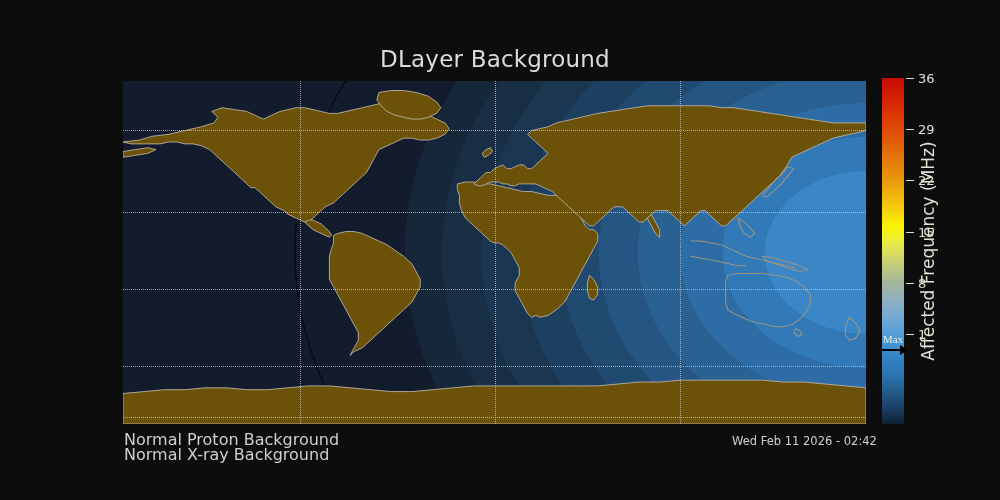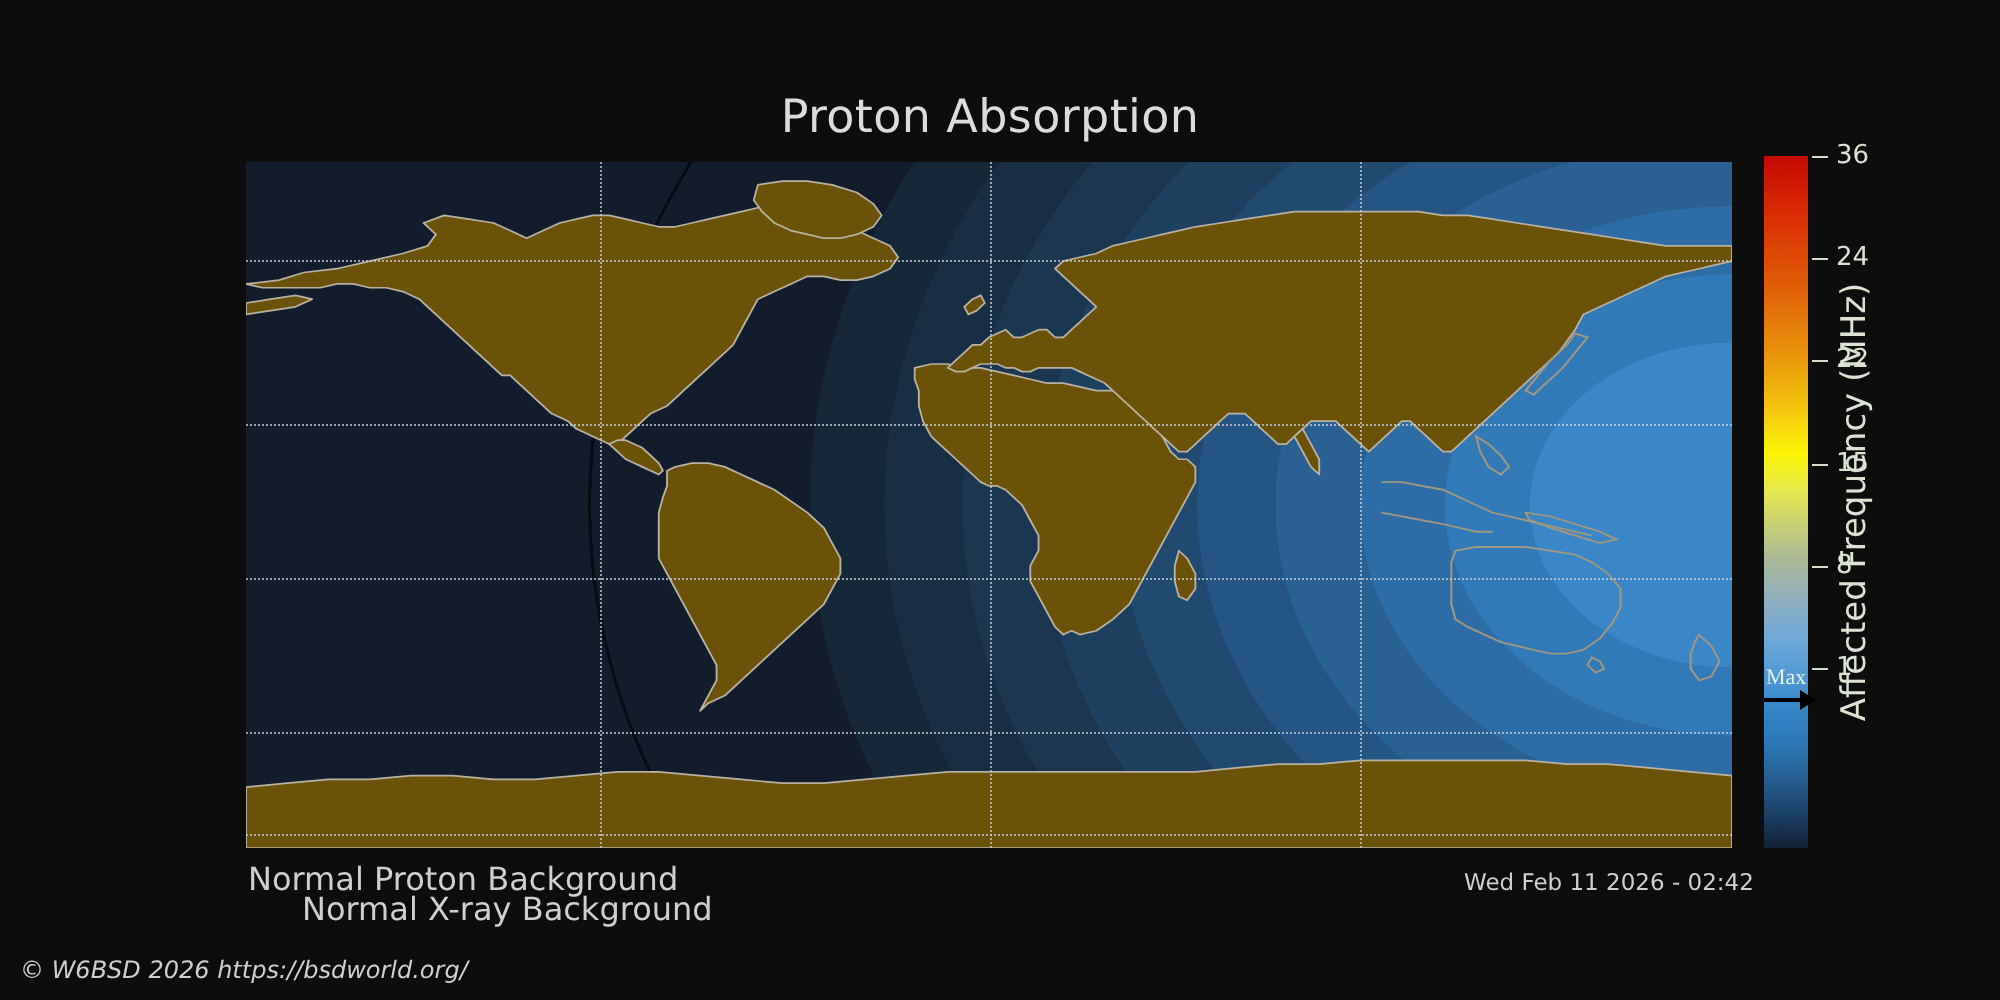--- a/index.html
+++ b/index.html
@@ -225,39 +225,39 @@
 
   
   .foot {
     position: absolute;
     color: #cfcfcf;
     font-size: 16px;
     line-height: 1;
     white-space: nowrap;
   }
   #note-proton { left: 124px; top: 432px; }
-  #note-xray   { left: 124px; top: 447px; margin-left: 27px; }
+  #note-xray   { left: 124px; top: 447px; }
   #timestamp   { left: 722px; top: 436px; font-size: 11.5px; margin-left: 10px; }
   #copyright {
     position: absolute;
     left: 10px;
     top: 479px;
     color: #cfcfcf;
     font-size: 12px;
     font-style: italic;
     line-height: 1;
     white-space: nowrap;
   }
 </style>
 </head>
 <body>
 
 <div id="app">
 
-  <div id="chart-title">Proton Absorption</div>
+  <div id="chart-title">DLayer Background</div>
 
   <div id="map-panel">
     <div id="map-ocean"></div>
 
     <div class="absorb" id="absorb-main"></div>
     <div class="absorb" id="absorb-shadow"></div>
 
     <svg id="map-svg" viewBox="0 0 360 180" preserveAspectRatio="none">
       <g transform="translate(180,90) scale(1,-1)">
 
@@ -333,21 +333,21 @@
     <div class="grid-v" style="left:557px;"></div>
   </div>
 
   <div id="colorbar-group">
     <div id="colorbar"></div>
 
     <div class="cb-tick" style="top:0%;"></div>
     <div class="cb-label" style="top:0%;">36</div>
 
     <div class="cb-tick" style="top:20%;"></div>
-    <div class="cb-label" style="top:20%;">24</div>
+    <div class="cb-label" style="top:20%;">29</div>
 
     <div class="cb-tick" style="top:40%;"></div>
     <div class="cb-label" style="top:40%;text-align:right;">22</div>
 
     <div class="cb-tick" style="top:60%;"></div>
     <div class="cb-label" style="top:60%;">15</div>
 
     <div class="cb-tick" style="top:80%;"></div>
     <div class="cb-label" style="top:80%;">8</div>
 
@@ -360,15 +360,14 @@
     <div id="max-marker-arrow"></div>
   </div>
 
   <div id="cb-axis-label">
     <span>Affected Frequency (MHz)</span>
   </div>
 
   <div class="foot" id="note-proton">Normal Proton Background</div>
   <div class="foot" id="note-xray">Normal X-ray Background</div>
   <div class="foot" id="timestamp">Wed Feb 11 2026 - 02:42</div>
-  <div id="copyright">© W6BSD 2026 https://bsdworld.org/</div>
 
 </div>
 
 </body></html>

